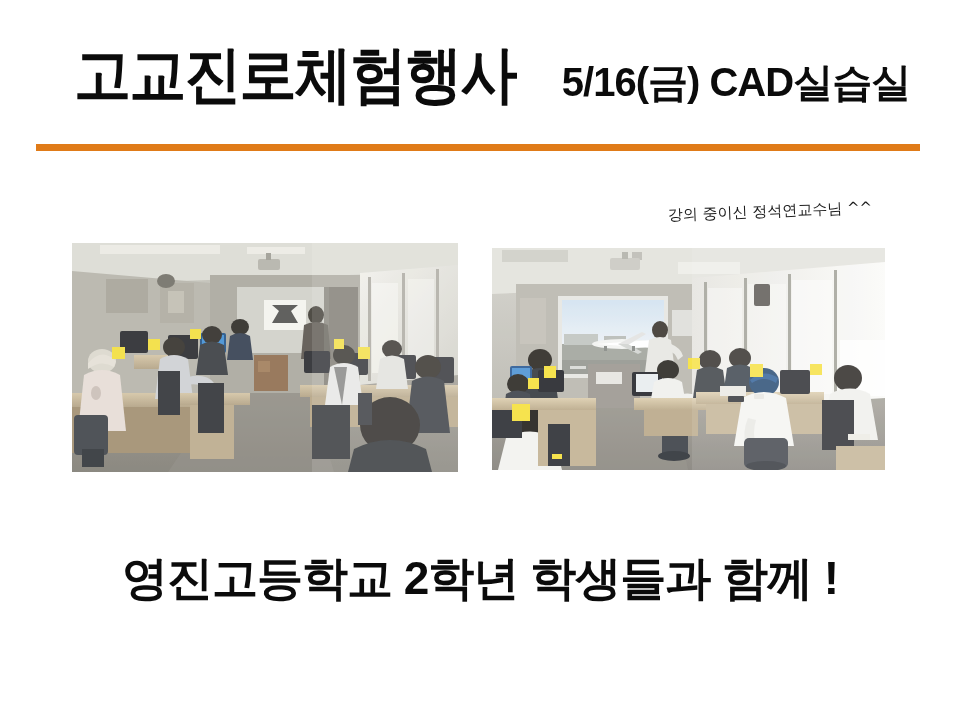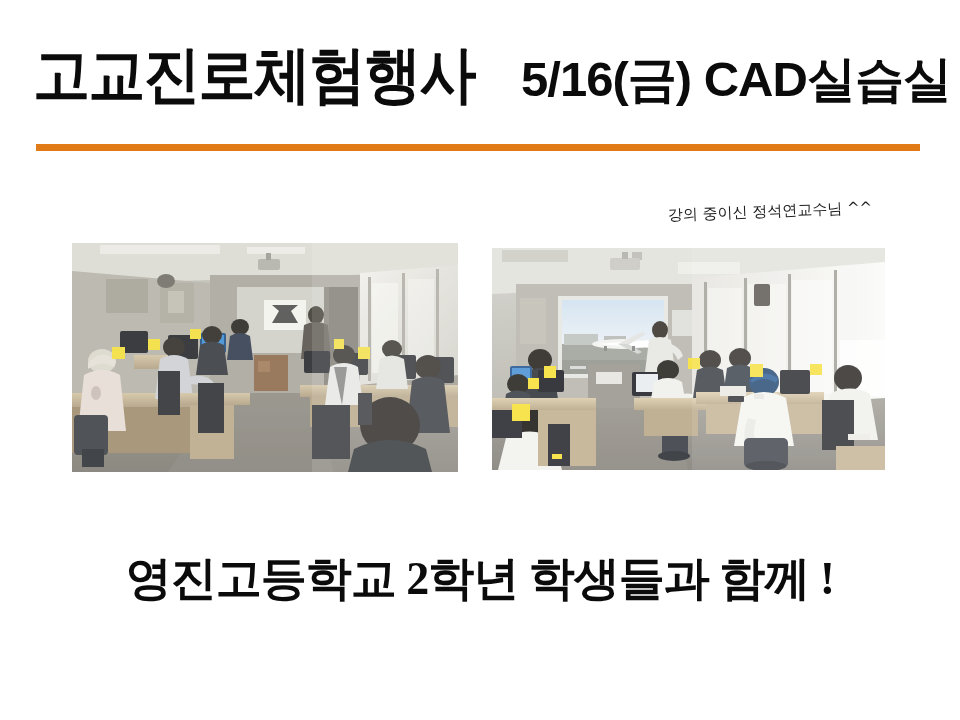--- a/index.html
+++ b/index.html
@@ -36,21 +36,21 @@
     font-size: 62px;
     font-weight: 700;
     color: #0b0b0b;
     letter-spacing: -2px;
     transform: scaleX(0.92);
     transform-origin: left bottom;
     line-height: 1;
   }
   #title-sub {
     font-family: "Liberation Sans", "DejaVu Sans", sans-serif;
-    font-size: 49px;
+    font-size: 40px;
     font-weight: 700;
     color: #0b0b0b;
     letter-spacing: -1px;
     line-height: 1;
     margin-left: 8px;
   }
 
   
   #divider {
     position: absolute;
@@ -104,21 +104,21 @@
   
   #caption {
     position: absolute;
     left: 0;
     top: 549px;
     width: 960px;
     height: 60px;
     display: flex;
     align-items: center;
     justify-content: center;
-    font-family: Liberation Serif, serif;
+    font-family: Liberation Sans, sans-serif;
     font-size: 46px;
     font-weight: 700;
     color: #0b0b0b;
     letter-spacing: -1px;
     white-space: nowrap;
   }
 </style>
 </head>
 <body>
 

